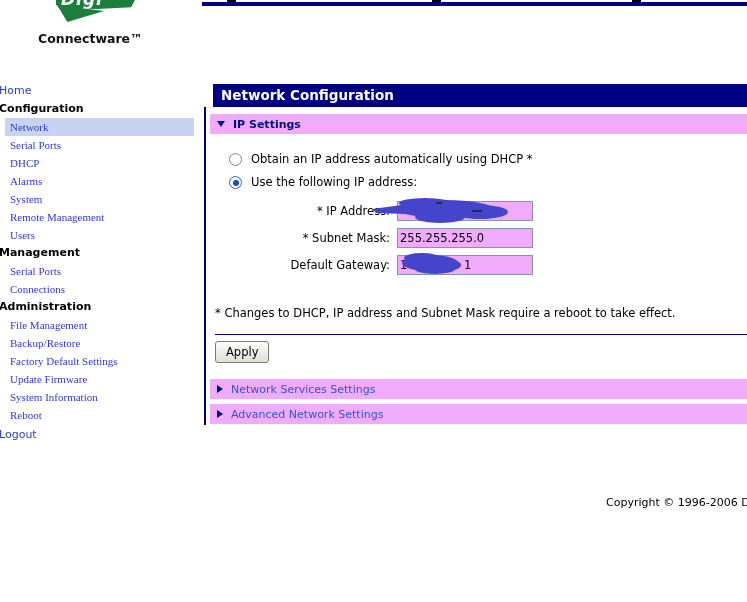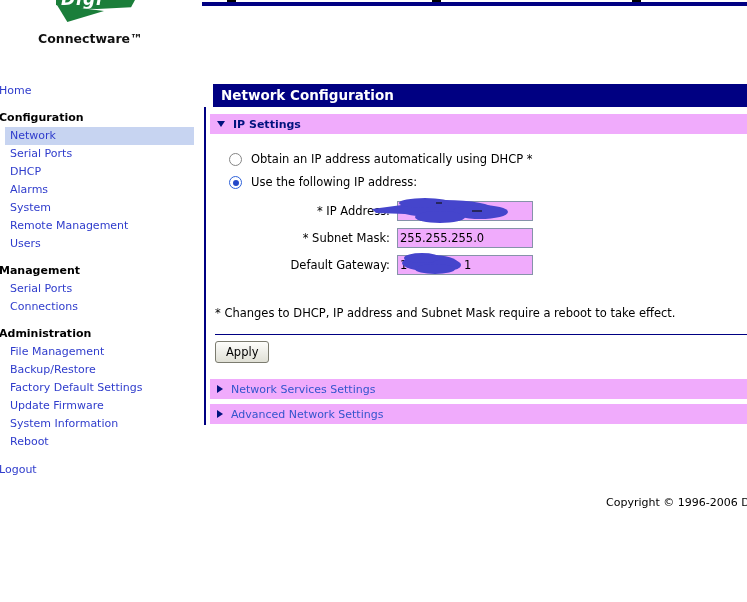--- a/index.html
+++ b/index.html
@@ -17,24 +17,24 @@
     clip-path:polygon(0 0,100% 0,95% 80%,52% 100%,14% 92%,0 55%);}
   .logo-band .logo-text{position:absolute;left:5px;top:-11px;color:#fff;
     font-weight:bold;font-style:italic;font-size:17px;letter-spacing:1px;}
   .logo-wedge{position:absolute;left:2px;top:5px;width:47px;height:17px;background:#1b7e3a;
     clip-path:polygon(0 0,100% 36%,22% 100%);}
   .tagline{position:absolute;left:38px;top:31px;font-weight:bold;font-size:12.5px;color:#111;}
   
   .sidebar{position:absolute;left:0;top:82px;width:200px;}
   .sidebar .row{line-height:18px;white-space:nowrap;}
   .sidebar .toplink{color:#2f3ccc;margin-left:-1px;cursor:pointer;}
-  .sidebar .header{font-weight:bold;color:#000;margin-top:9px;margin-left:-1px;}
-  .sidebar .item{color:#2f3ccc;padding-left:10px;cursor:pointer;}
+  .sidebar .header{font-weight:bold;color:#000;margin-top:0;margin-left:-1px;}
+  .sidebar .item{color:#2f3ccc;padding-left:10px;cursor:pointer;font-family:Liberation Serif, serif;}
   .sidebar .item.selected{background:#c7d4f1;margin-left:5px;margin-right:6px;padding-left:5px;}
-  .sidebar .logout{margin-top:10px;}
+  .sidebar .logout{margin-top:2px;}
   
   .panel-title{position:absolute;left:204px;top:84px;width:543px;height:23px;background:#000082;
     color:#fff;font-weight:bold;font-size:13.5px;line-height:23px;padding-left:8px;box-sizing:border-box;margin-left:9px;}
   .vline{position:absolute;left:204px;top:107px;width:2px;height:318px;background:#000082;}
   .bar{position:absolute;left:210px;width:537px;height:20px;background:#f0abfc;
     display:flex;align-items:center;padding-left:7px;box-sizing:border-box;cursor:pointer;}
   .bar .tri-down{width:0;height:0;border-left:4px solid transparent;border-right:4px solid transparent;
     border-top:6px solid #00127e;margin-right:8px;}
   .bar .tri-right{width:0;height:0;border-top:4px solid transparent;border-bottom:4px solid transparent;
     border-left:6px solid #00127e;margin-right:8px;}

